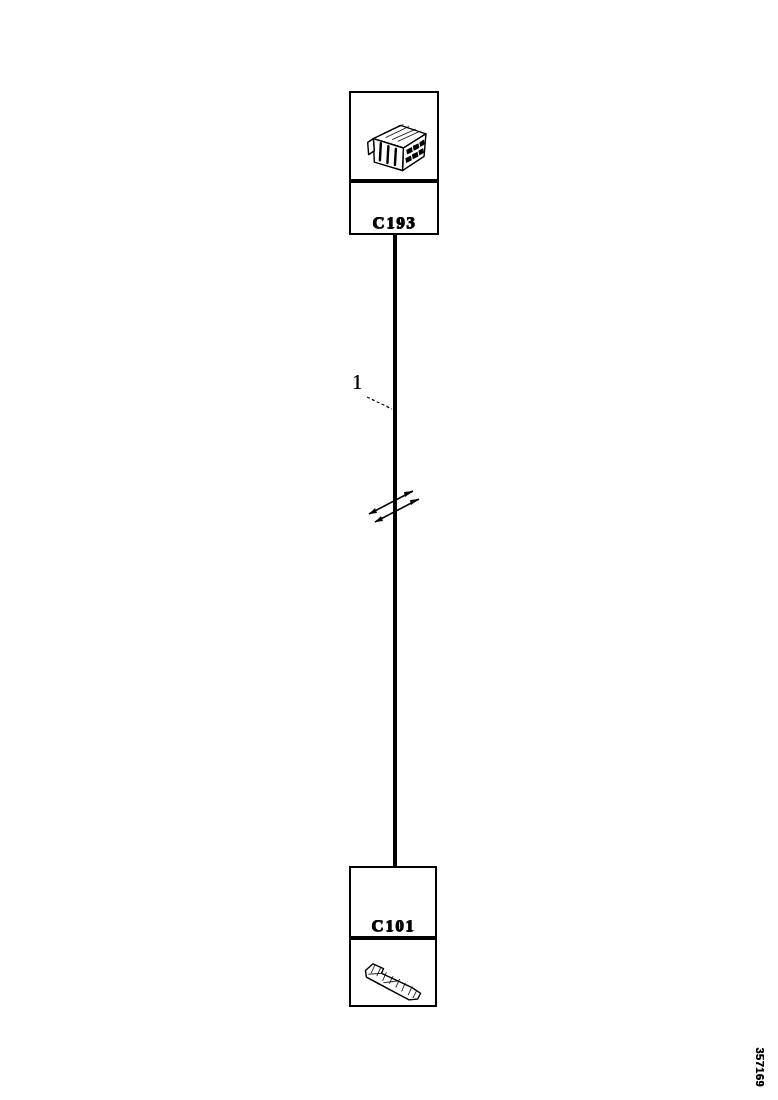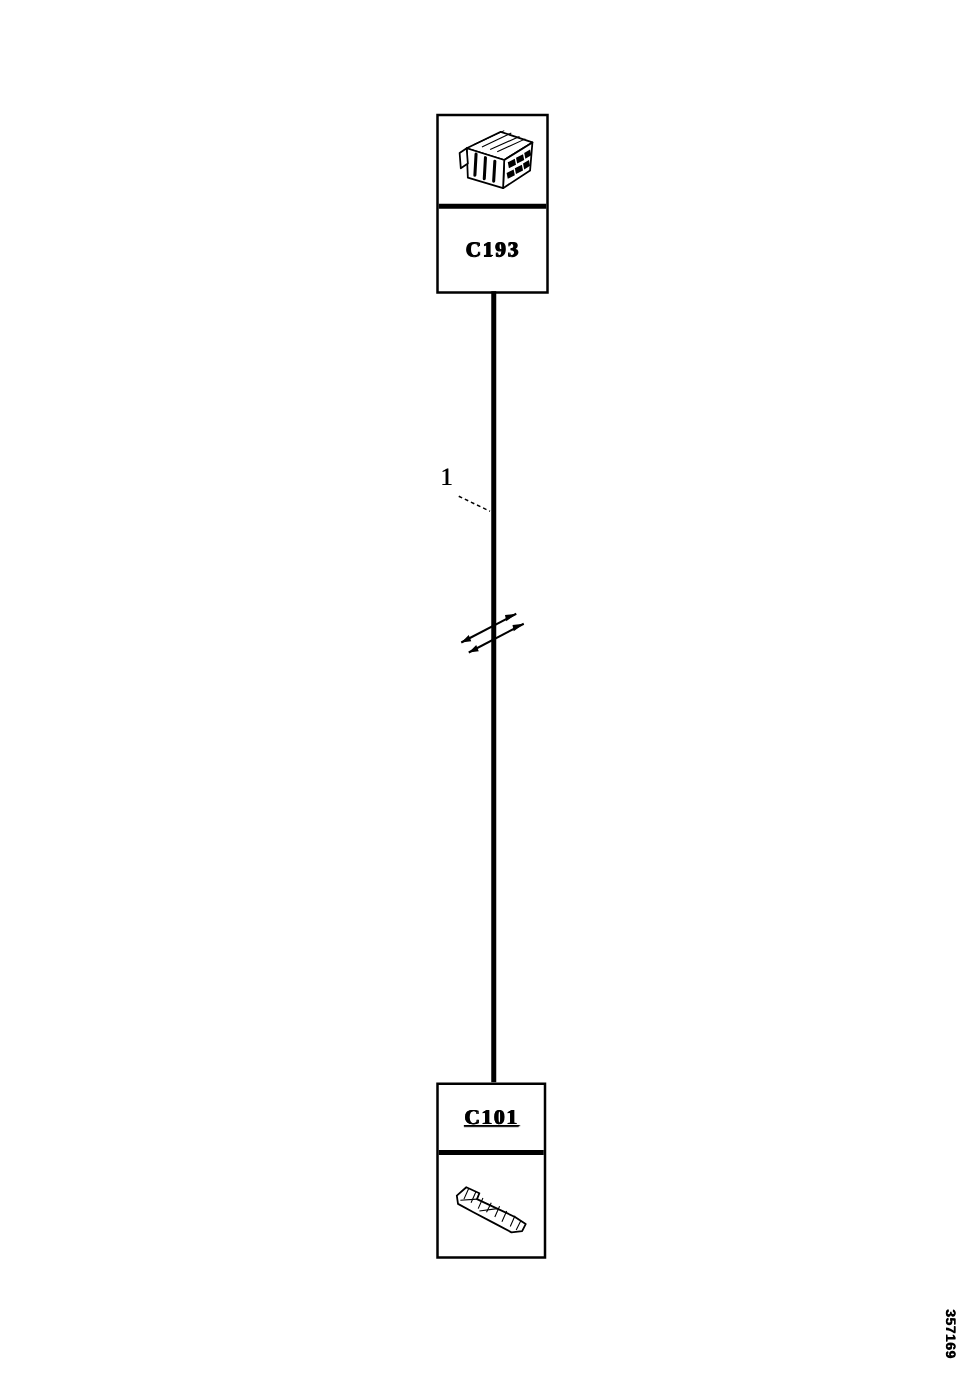--- a/index.html
+++ b/index.html
@@ -20,29 +20,30 @@
     border: 2px solid #000;
     background: #fff;
     display: flex;
     flex-direction: column;
   }
   .box-top { left: 349px; top: 91px; width: 90px; height: 144px; }
   .box-bottom { left: 349px; top: 866px; width: 88px; height: 141px; }
 
   .box-cell {
     display: flex;
-    align-items: center;
+    align-items: flex-end;
     justify-content: center;
     overflow: hidden;
+    margin-top: 16px;
   }
   .divider-below { border-bottom: 4px solid #000; }
 
   .cell-illu-top   { height: 74px; }   
   .cell-label-top  { flex: 1; }
-  .cell-label-bottom { height: 56px; text-decoration: underline; } 
+  .cell-label-bottom { height: 56px; } 
   .cell-illu-bottom  { flex: 1; }
 
   .connector-label {
     font-weight: bold;
     font-size: 17px;
     letter-spacing: 1.5px;
     color: #000;
     text-shadow: 1px 0 0 #000, 0 0.5px 0 #000; 
     white-space: nowrap;
   }

